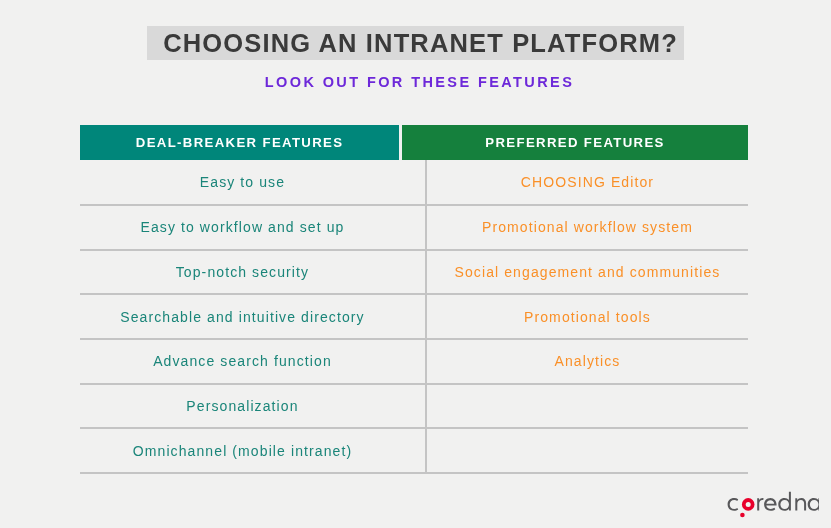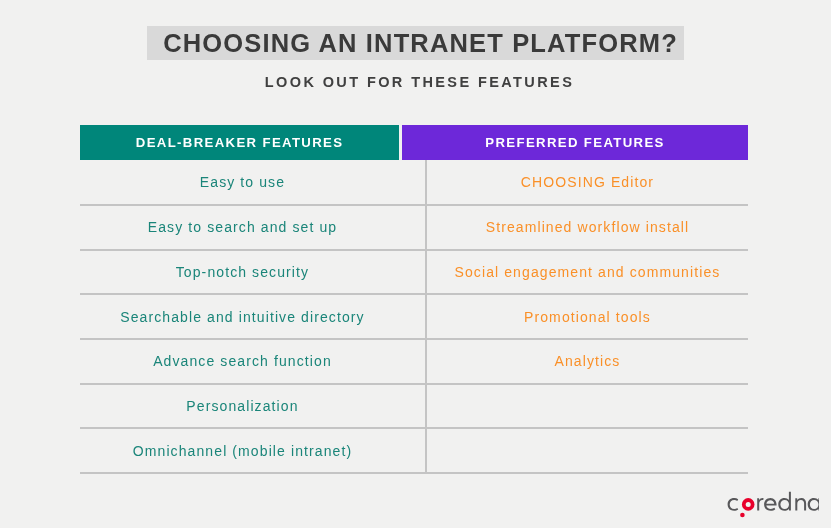--- a/index.html
+++ b/index.html
@@ -41,21 +41,21 @@
     font-size: 25.5px;
     font-weight: bold;
     letter-spacing: 1.15px;
     padding: 5px 6px 5px 16px;
     line-height: 24px;
     white-space: nowrap;
   }
   .subtitle {
     display: block;
     margin-top: 14px;
-    color: #404040;
+    color: #6d28d9;
     font-size: 14.5px;
     font-weight: bold;
     letter-spacing: 2.4px;
     line-height: 16px;
     white-space: nowrap;
     padding-left: 8px;
   }
 
   
   .table {
@@ -84,21 +84,21 @@
   .th-left {
     width: 334px;
     background: #00867a;
   }
   .th-gap {
     width: 3px;
     background: #f1f1f0;
   }
   .th-right {
     width: 362px;
-    background: #6d28d9;
+    background: #15803d;
   }
 
   .tbody {
     width: 100%;
     border-bottom: 2px solid #c4c4c4;
   }
   .trow {
     display: flex;
     width: 100%;
     height: 44.7px;
@@ -163,22 +163,22 @@
     </div>
 
     <div class="tbody">
 
       <div class="trow">
         <div class="td td-left">Easy to use</div>
         <div class="td td-right">CHOOSING Editor</div>
       </div>
 
       <div class="trow">
-        <div class="td td-left">Easy to search and set up</div>
-        <div class="td td-right">Streamlined workflow install</div>
+        <div class="td td-left">Easy to workflow and set up</div>
+        <div class="td td-right">Promotional workflow system</div>
       </div>
 
       <div class="trow">
         <div class="td td-left">Top-notch security</div>
         <div class="td td-right">Social engagement and communities</div>
       </div>
 
       <div class="trow">
         <div class="td td-left">Searchable and intuitive directory</div>
         <div class="td td-right">Promotional tools</div>

